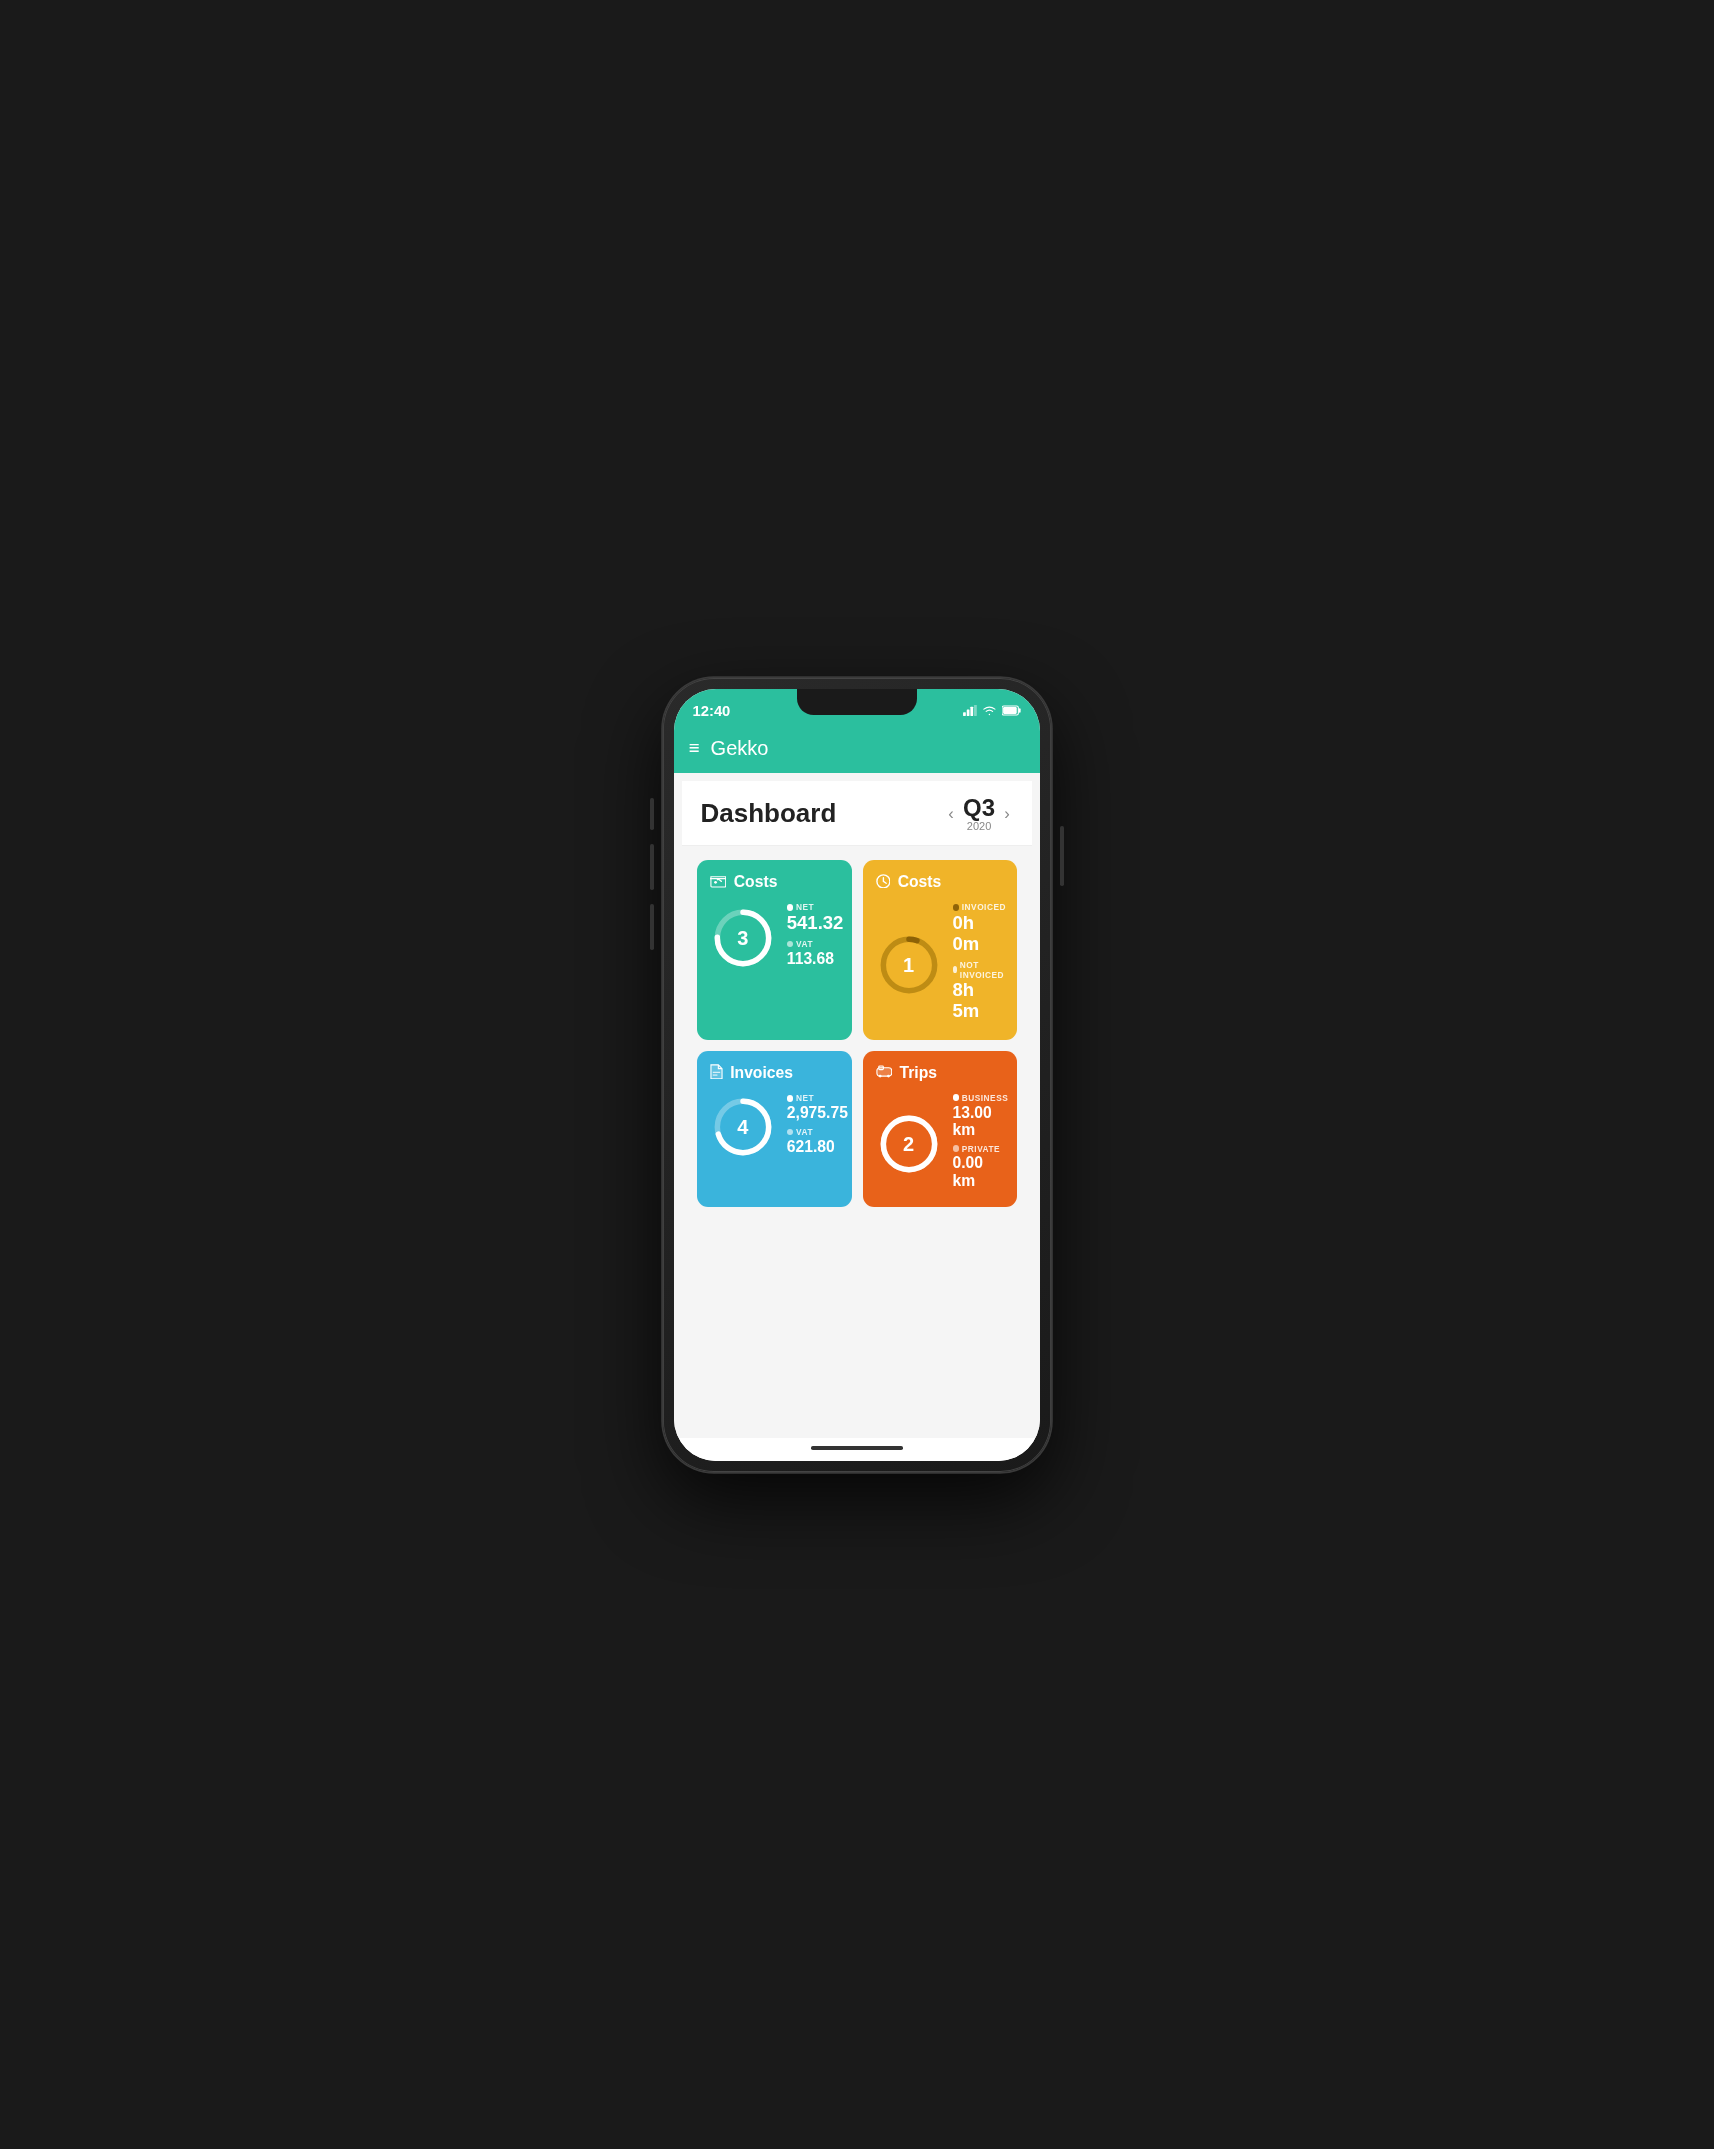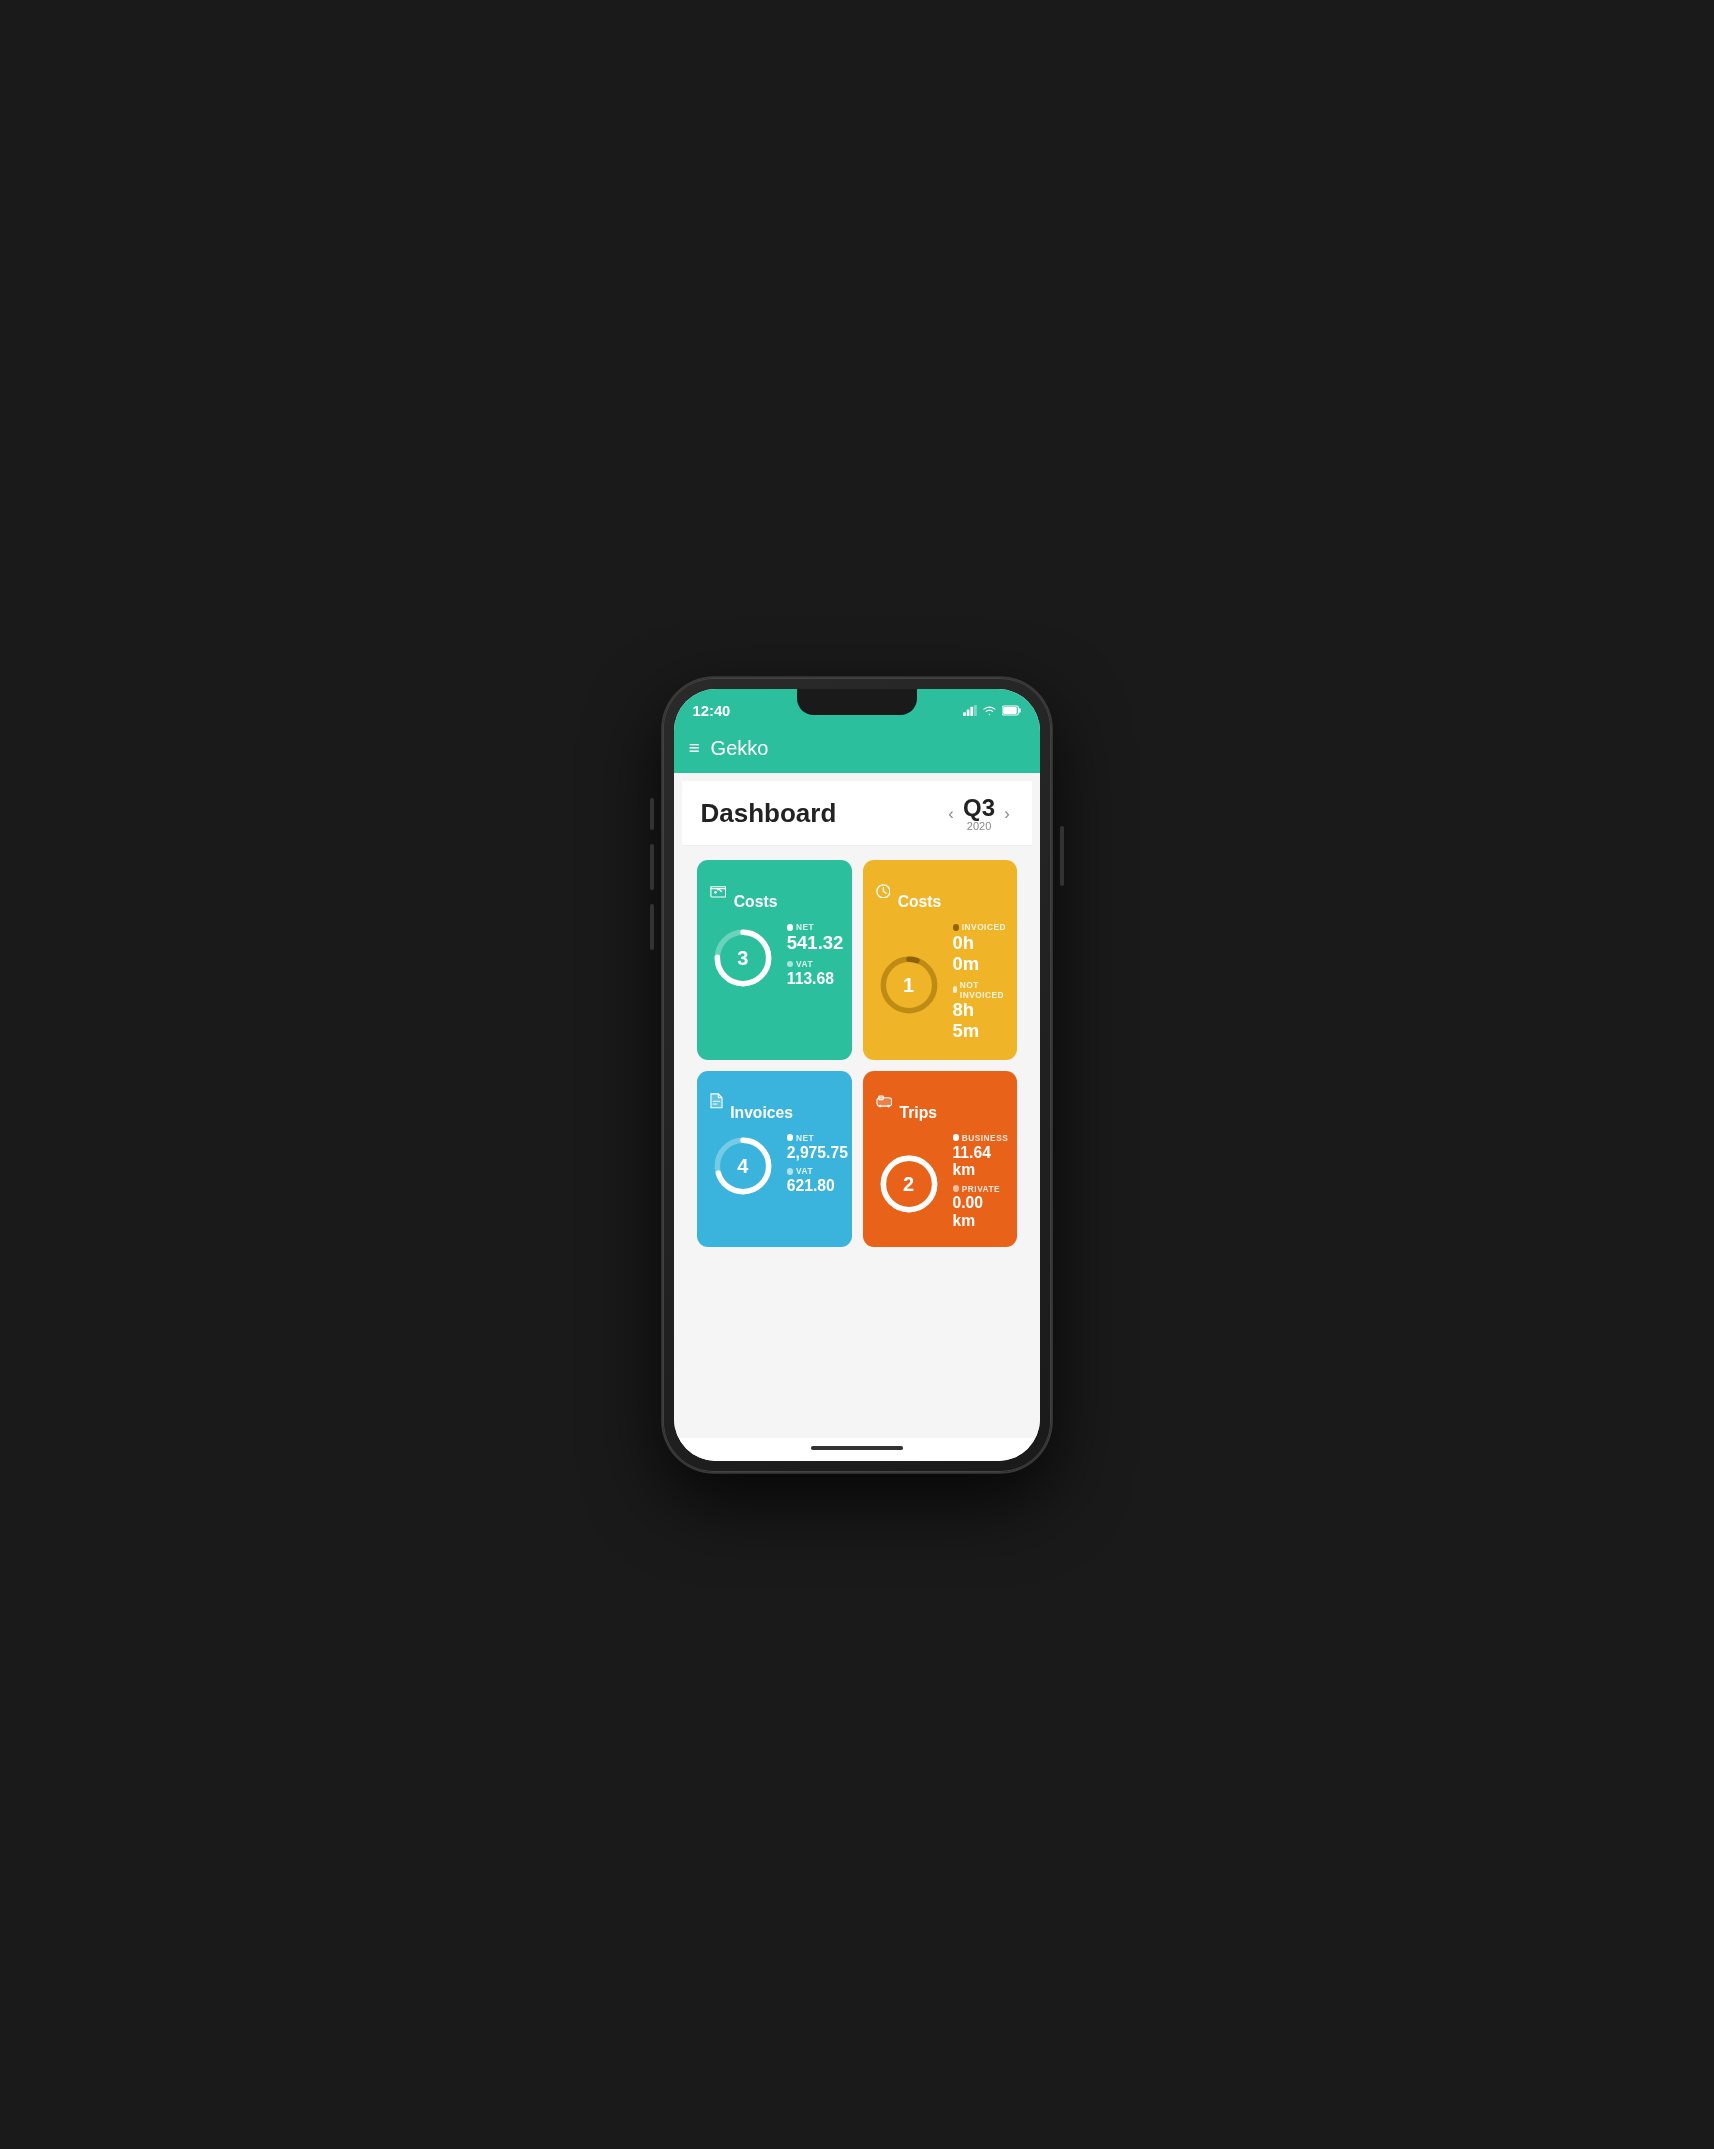--- a/index.html
+++ b/index.html
@@ -172,21 +172,20 @@
 
     .card-icon {
       color: white;
       font-size: 14.8px;
     }
 
     .card-name {
       color: white;
       font-size: 15.7px;
       font-weight: 600;
-      margin-top: 20px;
     }
 
     .card-body {
       display: flex;
       align-items: center;
       gap: 11px;
     }
 
     
     .donut-container {
@@ -505,21 +504,21 @@
                 <circle cx="36" cy="36" r="28" fill="none" stroke="rgba(255,255,255,0.4)" stroke-width="6"></circle>
                 <circle cx="36" cy="36" r="28" fill="none" stroke="white" stroke-width="6" stroke-dasharray="175.9 175.9" stroke-linecap="round"></circle>
               </svg>
               <span class="donut-center">2</span>
             </div>
             <div class="card-stats">
               <div class="stat-label">
                 <span class="stat-dot" style="background:white;"></span>
                 <span>BUSINESS</span>
               </div>
-              <div class="stat-value" style="font-size:15.7px;">11.64 km</div>
+              <div class="stat-value" style="font-size:15.7px;">13.00 km</div>
               <div class="stat-label">
                 <span class="stat-dot" style="background:rgba(255,255,255,0.6);"></span>
                 <span>PRIVATE</span>
               </div>
               <div class="stat-value" style="font-size:15.7px;">0.00 km</div>
             </div>
           </div>
         </div>
 
       </div>

